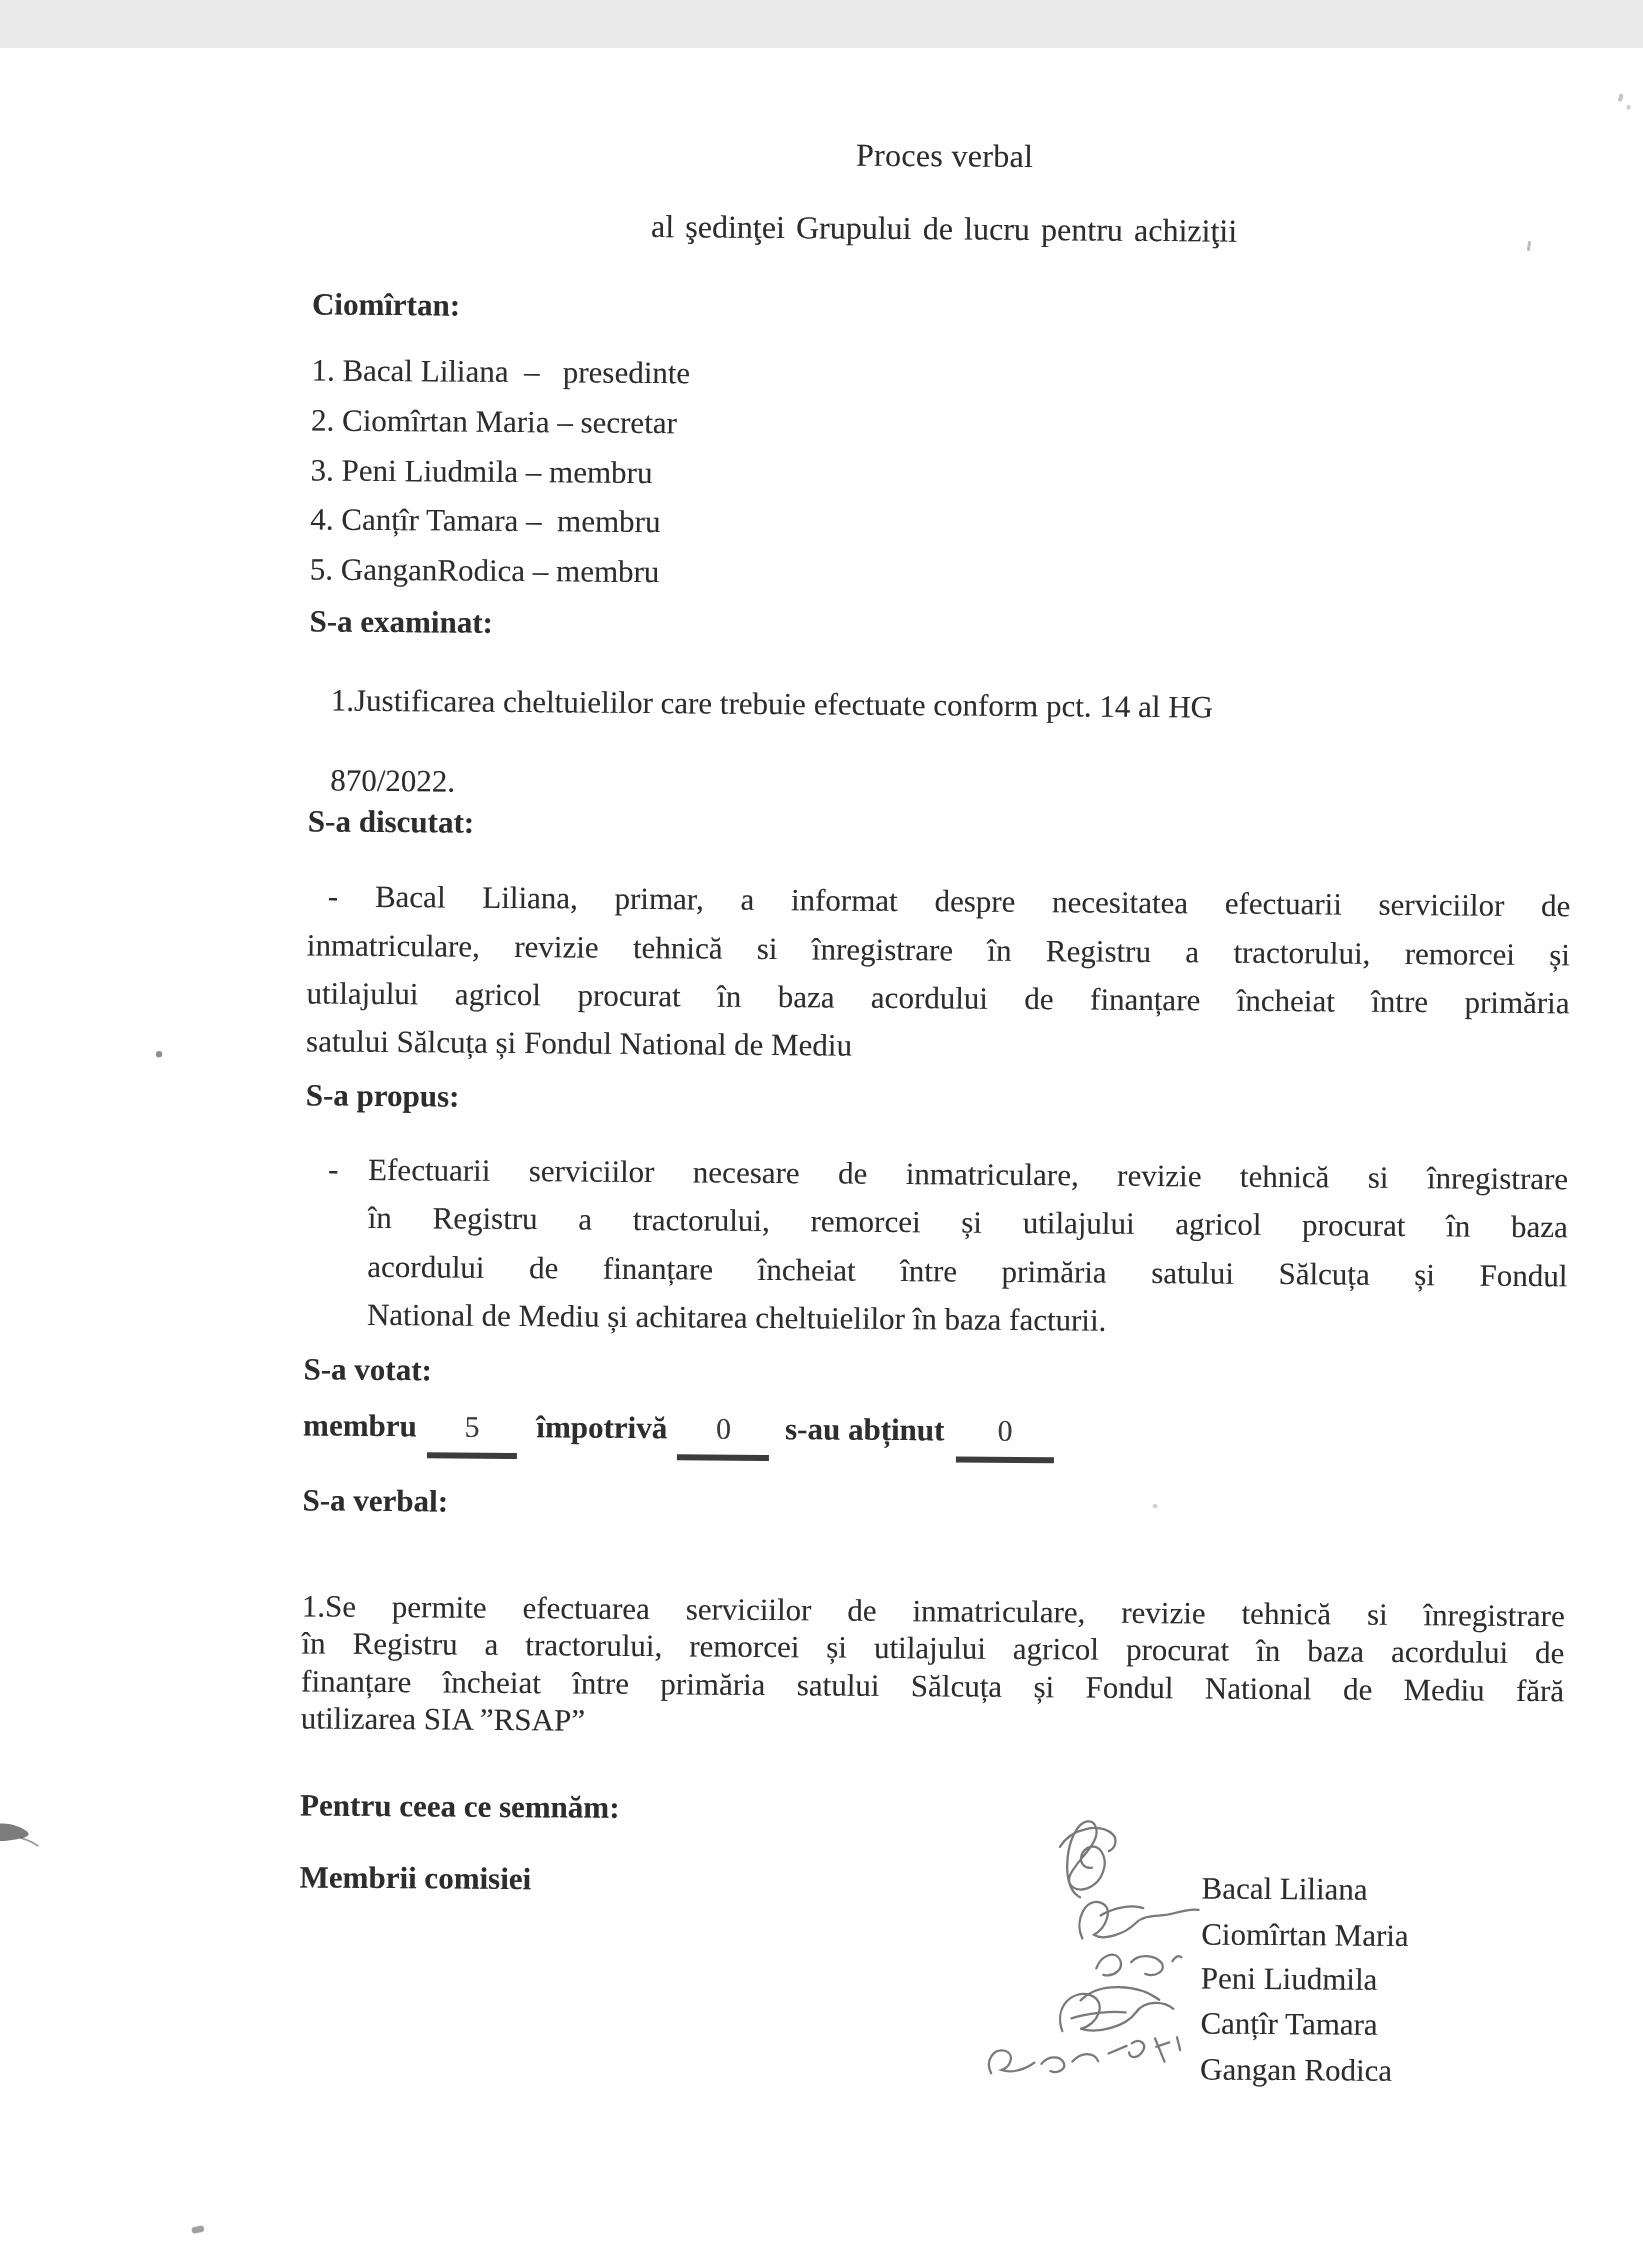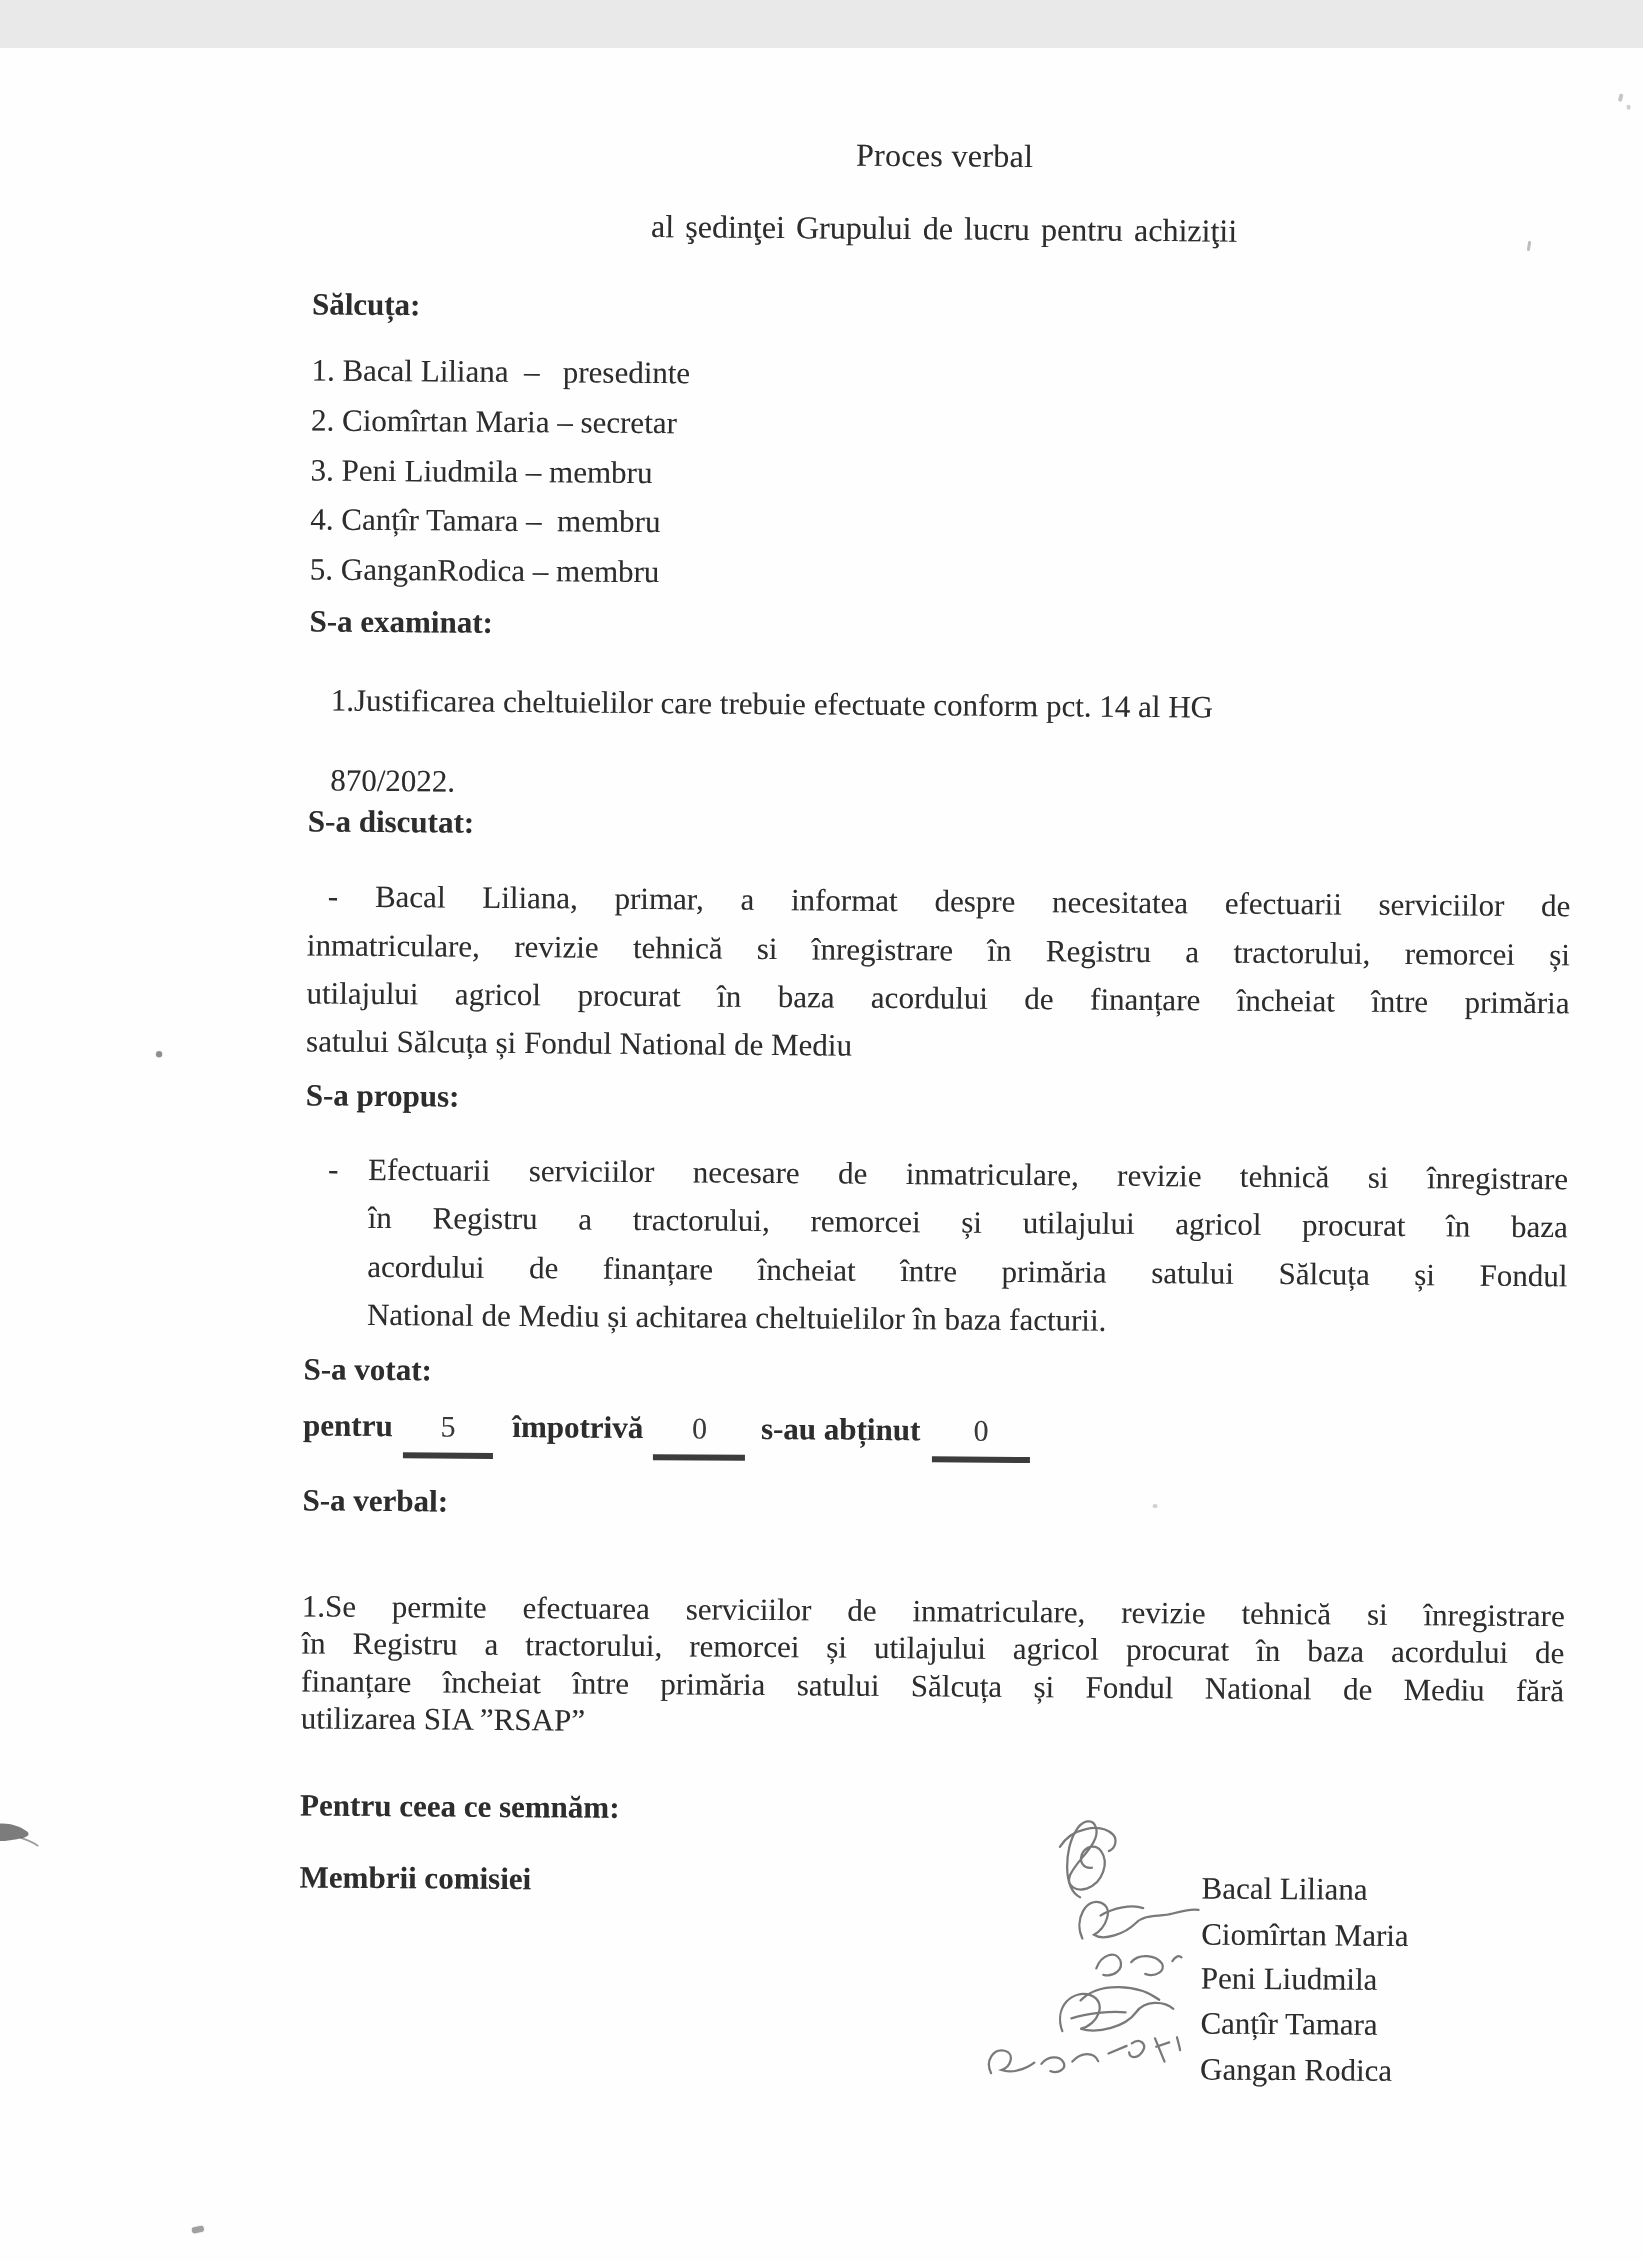--- a/index.html
+++ b/index.html
@@ -52,21 +52,21 @@
 </style>
 </head>
 <body>
 
 <div class="page">
   <div class="sheet">
 
     <div class="abs t title center" style="left:314px;top:83px;width:1263px;">Proces verbal</div>
     <div class="abs t subtitle center" style="left:314px;top:156px;width:1263px;">al  şedinţei Grupului de lucru pentru achiziţii</div>
 
-    <div class="abs t heading" style="left:314px;top:236px;">Sălcuța:</div>
+    <div class="abs t heading" style="left:314px;top:236px;">Ciomîrtan:</div>
 
     <div class="abs t pre" style="left:314px;top:302px;">1. Bacal Liliana  –   presedinte</div>
     <div class="abs t pre" style="left:314px;top:352px;">2. Ciomîrtan Maria – secretar</div>
     <div class="abs t pre" style="left:314px;top:402px;">3. Peni Liudmila – membru</div>
     <div class="abs t pre" style="left:314px;top:451px;">4. Canțîr Tamara –  membru</div>
     <div class="abs t pre" style="left:314px;top:501px;">5. GanganRodica – membru</div>
 
     <div class="abs t heading" style="left:314px;top:553px;">S-a examinat:</div>
     <div class="abs t" style="left:336px;top:632px;">1.Justificarea cheltuielilor care trebuie efectuate conform pct. 14 al HG</div>
     <div class="abs t" style="left:336px;top:712px;">870/2022.</div>
@@ -79,21 +79,21 @@
 
     <div class="abs t heading" style="left:314px;top:1027px;">S-a propus:</div>
     <div class="abs t" style="left:337px;top:1101px;">-</div>
     <div class="abs t parline just" style="left:377px;top:1101px;width:1200px;">Efectuarii serviciilor necesare de inmatriculare, revizie tehnică si înregistrare</div>
     <div class="abs t parline just" style="left:377px;top:1149px;width:1200px;">în Registru a tractorului, remorcei și utilajului agricol procurat în baza</div>
     <div class="abs t parline just" style="left:377px;top:1198px;width:1200px;">acordului de finanțare încheiat între primăria satului Sălcuța și Fondul</div>
     <div class="abs t parline" style="left:377px;top:1246px;width:1200px;">National de Mediu și achitarea cheltuielilor în baza facturii.</div>
 
     <div class="abs t heading" style="left:314px;top:1301px;">S-a votat:</div>
     <div class="abs voterow" style="left:314px;top:1359px;">
-      <span class="vlabel">pentru</span>
+      <span class="vlabel">membru</span>
       <span class="vblank" style="width:90px;margin-left:10.3px;">5</span>
       <span class="vlabel" style="margin-left:19.3px;">împotrivă</span>
       <span class="vblank" style="width:92px;margin-left:10.3px;">0</span>
       <span class="vlabel" style="margin-left:15.5px;">s-au abținut</span>
       <span class="vblank" style="width:98px;margin-left:11.6px;">0</span>
     </div>
 
     <div class="abs t heading" style="left:314px;top:1432px;">S-a verbal:</div>
     <div class="abs t parline just tight" style="left:314px;top:1538px;width:1263px;">1.Se permite efectuarea serviciilor de inmatriculare, revizie tehnică si înregistrare</div>
     <div class="abs t parline just tight" style="left:314px;top:1575px;width:1263px;">în Registru a tractorului, remorcei și utilajului agricol procurat în baza acordului de</div>

